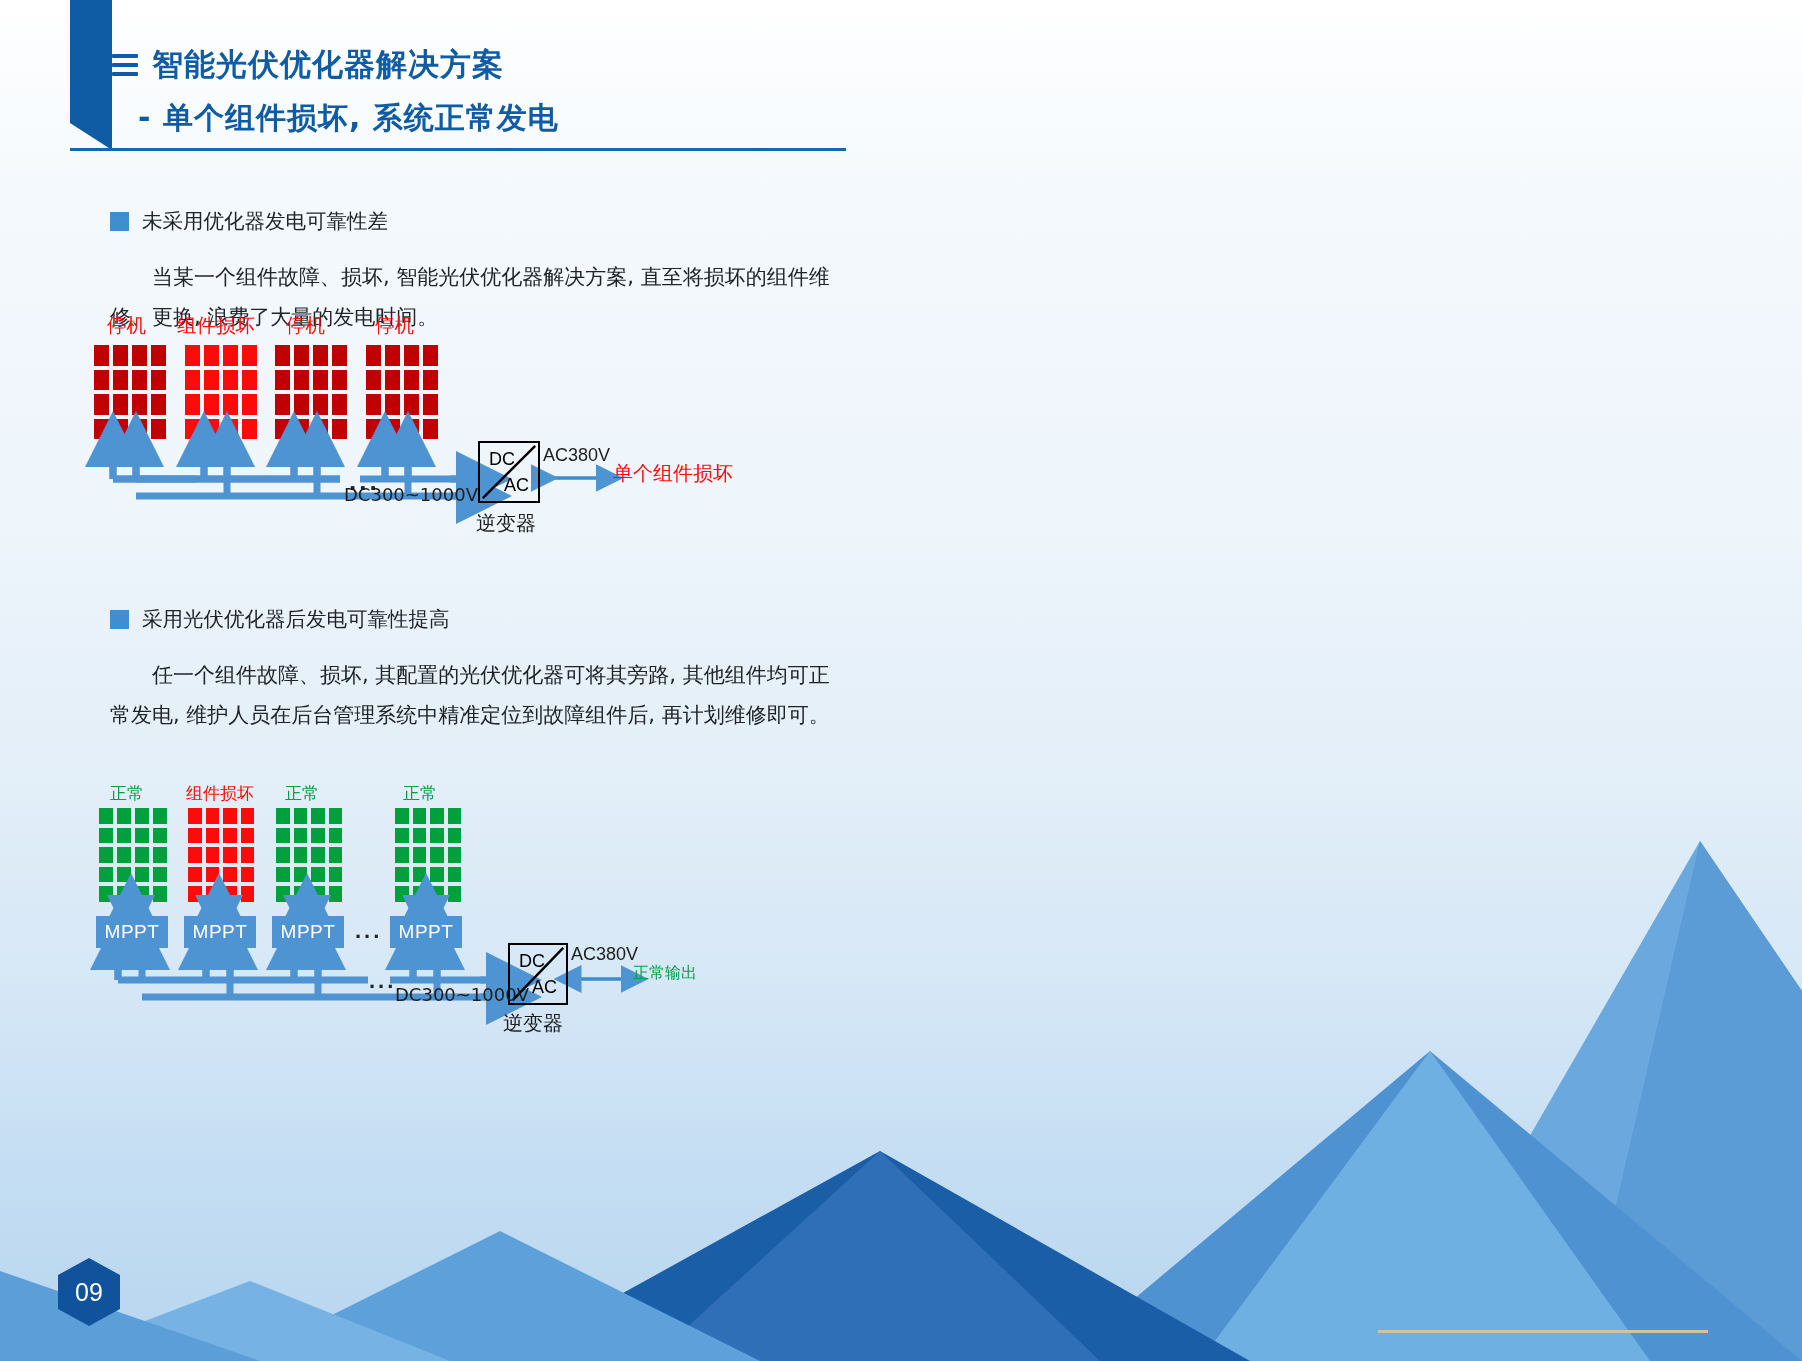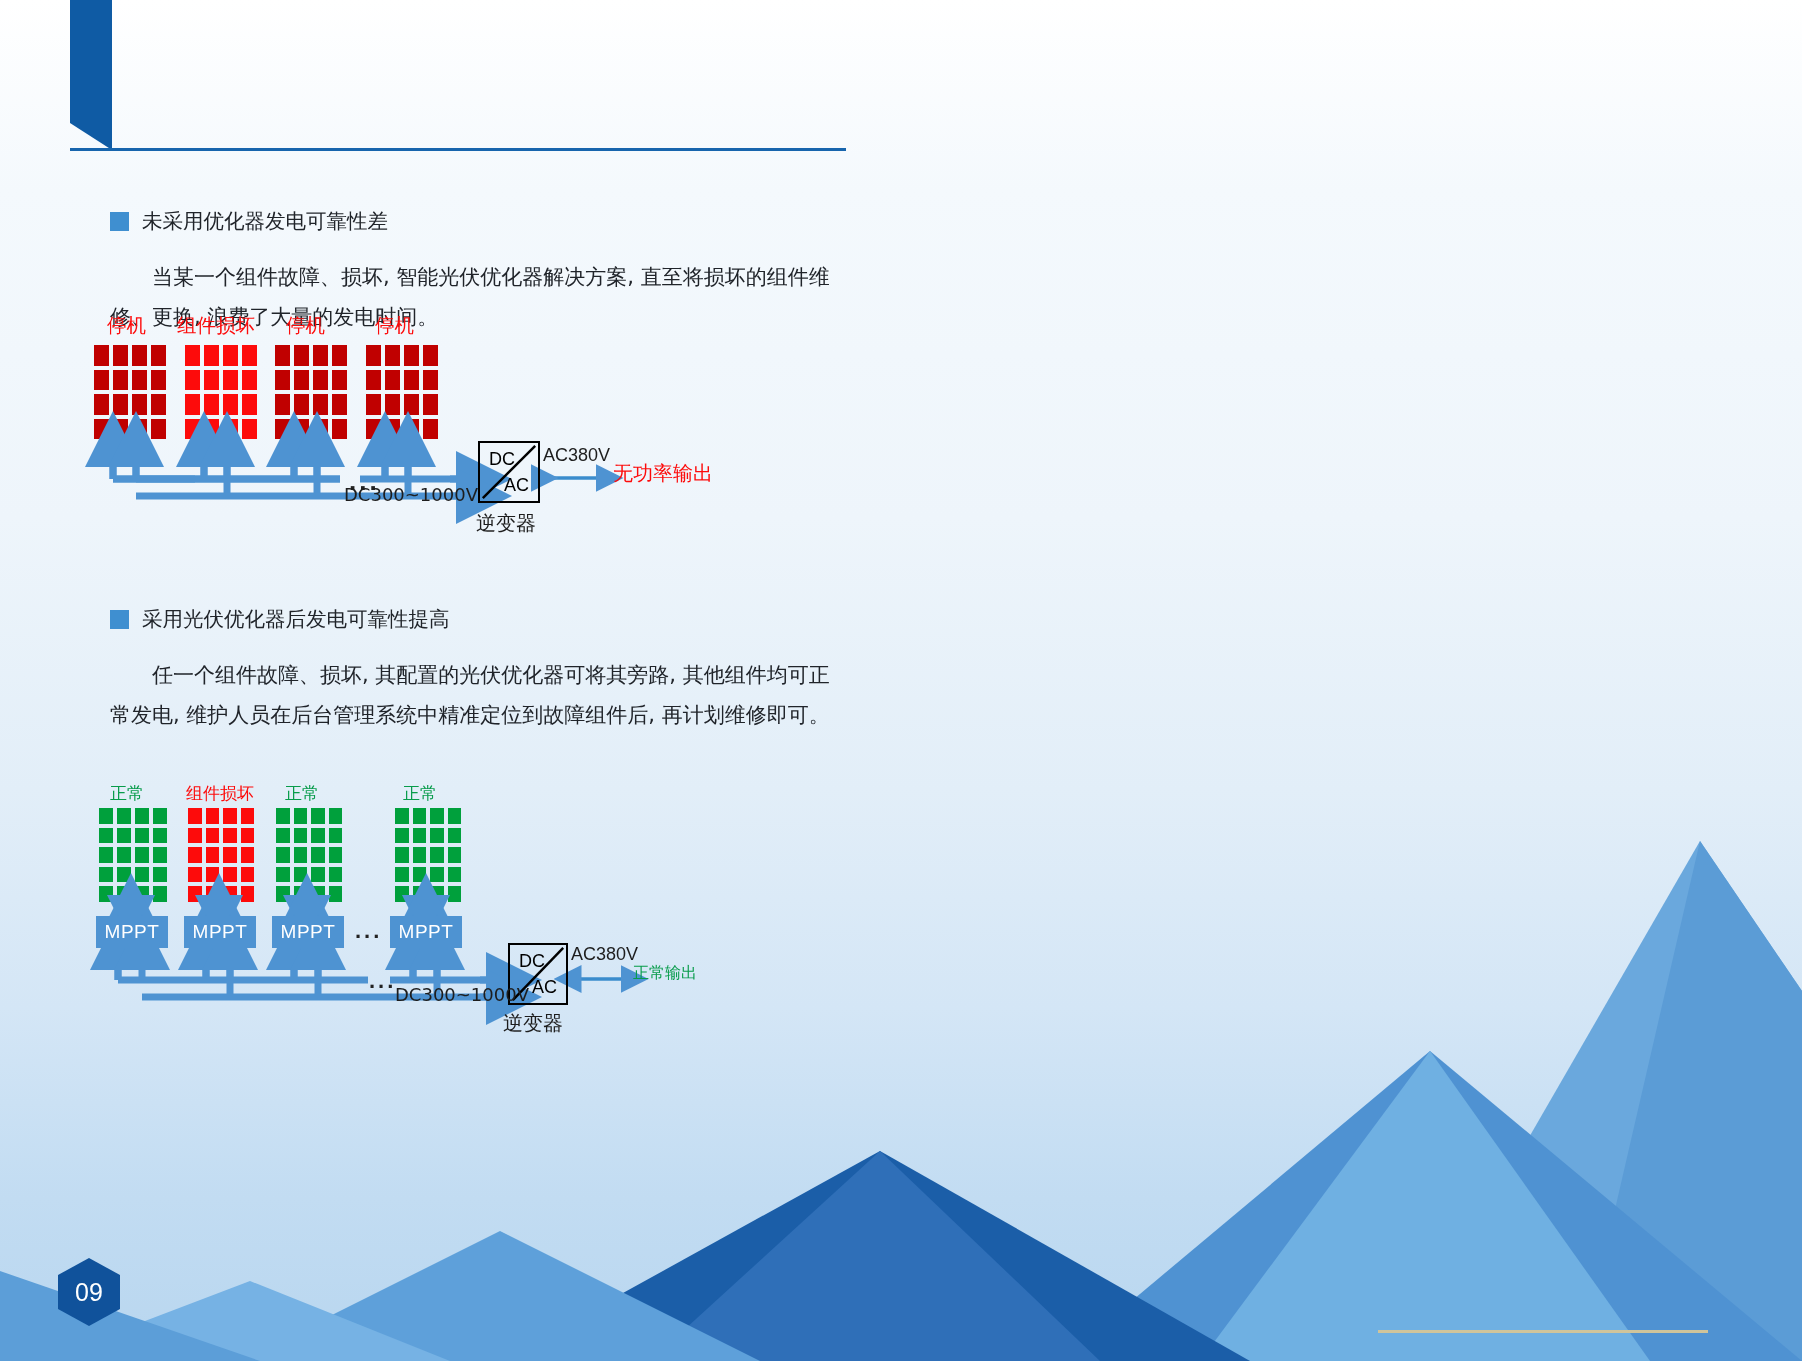--- a/index.html
+++ b/index.html
@@ -115,20 +115,31 @@
     <polygon points="1430,210 1650,520 1200,520" fill="#6fb0e2"></polygon>
     <polygon points="880,310 1250,520 500,520" fill="#1b5ea8"></polygon>
     <polygon points="880,310 1100,520 650,520" fill="#2f6fb8"></polygon>
     <polygon points="500,390 760,520 240,520" fill="#5ea0da"></polygon>
     <polygon points="250,440 450,520 40,520" fill="#76b2e4"></polygon>
     <polygon points="0,430 260,520 0,520" fill="#5c9ed8"></polygon>
   </svg>
 
   <div class="accent-bar"></div>
 
+  <div class="header">
+    <div class="hdr-line1">
+      <span class="ham">
+          <i></i>
+          <i></i>
+          <i></i>
+        </span>
+      <span class="hdr-title">智能光伏优化器解决方案</span>
+    </div>
+    <div class="hdr-line2">- 单个组件损坏, 系统正常发电</div>
+  </div>
   <div class="hdr-rule"></div>
 
   <div class="sect" style="left:110px; top:207px;">
     <div class="sect-head">
       <span class="sq"></span>
       <span class="sect-head-txt">未采用优化器发电可靠性差</span>
     </div>
     <div class="para">当某一个组件故障、损坏, 智能光伏优化器解决方案, 直至将损坏的组件维修、更换, 浪费了大量的发电时间。</div>
   </div>
 
@@ -268,21 +279,21 @@
     <div class="inv" style="left:478px; top:441px; width:62px; height:62px;">
       <span class="dc">DC</span>
       <span class="ac">AC</span>
       <svg class="slash" viewBox="0 0 62 62" preserveAspectRatio="none">
         <line x1="3" y1="59" x2="59" y2="3" stroke="#000" stroke-width="2.6"></line>
       </svg>
     </div>
     <div class="lbl lbl-cn" style="left:476px; top:510px; font-size:20px;">逆变器</div>
     <div class="lbl" style="left:543px; top:445px;">AC380V</div>
     <div class="lbl lbl-cn" style="left:344px; top:484px;">DC300~1000V</div>
-    <div class="lbl lbl-cn lbl-red" style="left: 613px; top: 460px; color: rgb(253, 11, 11);">无功率输出</div>
+    <div class="lbl lbl-cn lbl-red" style="left: 613px; top: 460px; color: rgb(253, 11, 11);">单个组件损坏</div>
   </div>
 
   <div class="sect" style="left:110px; top:605px;">
     <div class="sect-head">
       <span class="sq"></span>
       <span class="sect-head-txt">采用光伏优化器后发电可靠性提高</span>
     </div>
     <div class="para">任一个组件故障、损坏, 其配置的光伏优化器可将其旁路, 其他组件均可正常发电, 维护人员在后台管理系统中精准定位到故障组件后, 再计划维修即可。</div>
   </div>
 

